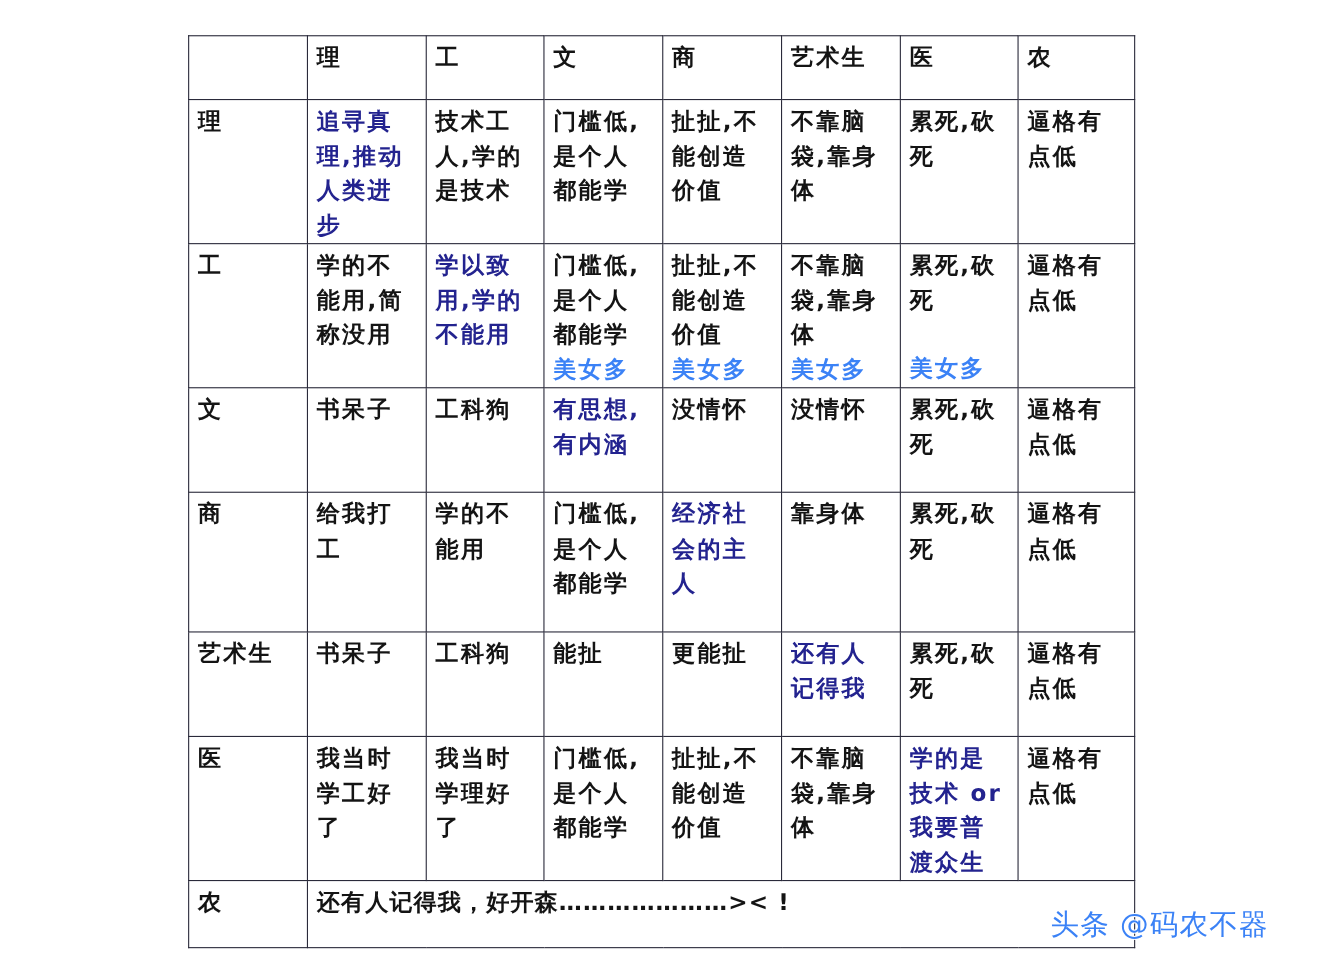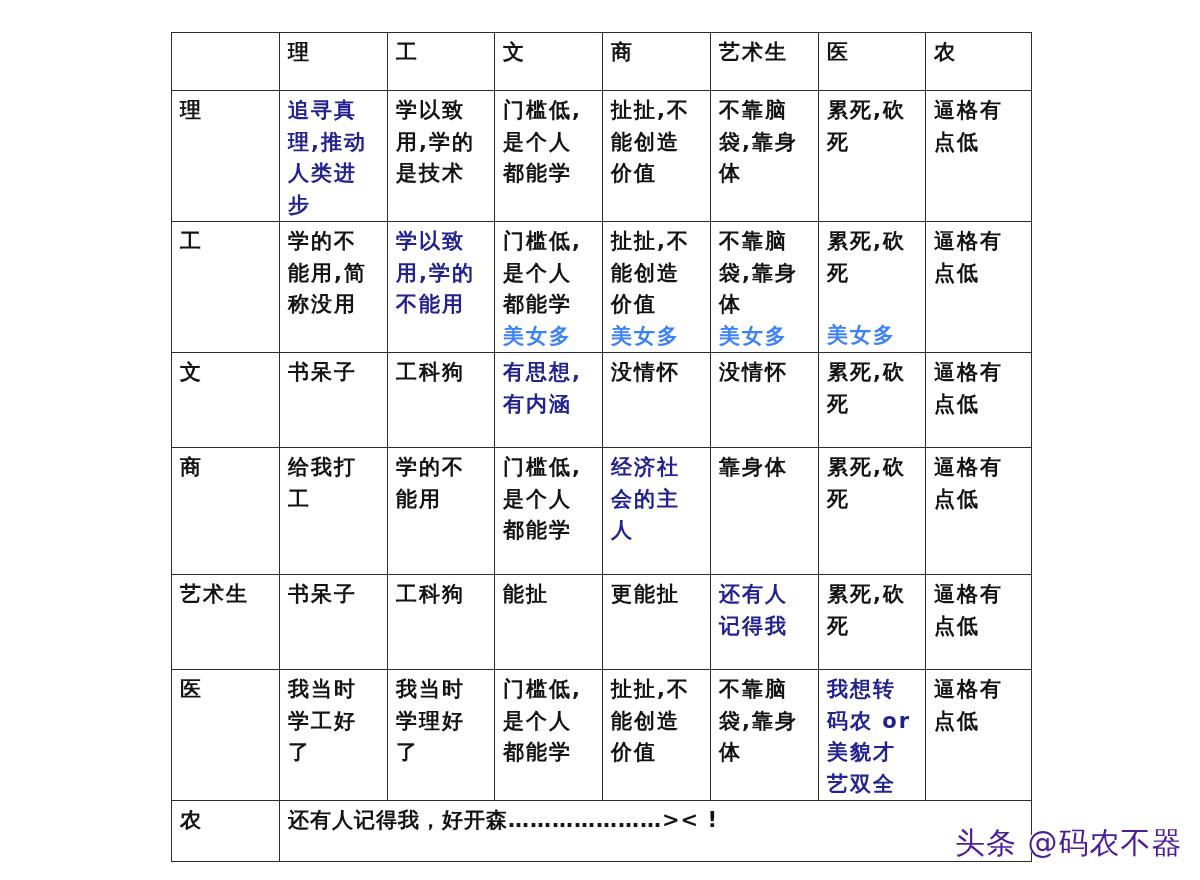--- a/index.html
+++ b/index.html
@@ -22,21 +22,21 @@
     letter-spacing:2px;
     word-break:break-all;
   }
   .grid td.head { font-weight:bold; }
   .blue { color:#23238f !important; }
   .red { color:#3b82f6; display:block; }
   .c0 { width:108px; } .c1 { width:108px; } .c2 { width:107px; } .c3 { width:108px; }
   .c4 { width:108px; } .c5 { width:108px; } .c6 { width:107px; } .c7 { width:106px; }
   .watermark {
     position:absolute; left:955px; top:823px;
-    font-size:30px; color:#4c1d95; letter-spacing:1px;
+    font-size:26px; color:#3b82f6; letter-spacing:1px;
     font-family:"DejaVu Sans", sans-serif;
     text-shadow:1px 1px 0 #fff, -1px -1px 0 #fff;
   }
 </style>
 </head>
 <body>
 
 <table class="grid">
   <colgroup>
     <col class="c0">
@@ -56,21 +56,21 @@
     <td class="head">文</td>
     <td class="head">商</td>
     <td class="head">艺术生</td>
     <td class="head">医</td>
     <td class="head">农</td>
   </tr>
 
   <tr style="height:126px">
     <td>理</td>
     <td class="blue">追寻真理,推动人类进步</td>
-    <td>学以致用,学的是技术</td>
+    <td>技术工人,学的是技术</td>
     <td>门槛低,是个人都能学</td>
     <td>扯扯,不能创造价值</td>
     <td>不靠脑袋,靠身体</td>
     <td>累死,砍死</td>
     <td>逼格有点低</td>
   </tr>
 
   <tr style="height:127px">
     <td>工</td>
     <td>学的不能用,简称没用</td>
@@ -127,21 +127,21 @@
     <td>逼格有点低</td>
   </tr>
 
   <tr style="height:127px">
     <td>医</td>
     <td>我当时学工好了</td>
     <td>我当时学理好了</td>
     <td>门槛低,是个人都能学</td>
     <td>扯扯,不能创造价值</td>
     <td>不靠脑袋,靠身体</td>
-    <td class="blue">我想转码农 or 美貌才艺双全</td>
+    <td class="blue">学的是技术 or 我要普渡众生</td>
     <td>逼格有点低</td>
   </tr>
 
   <tr style="height:61px">
     <td>农</td>
     <td colspan="7" style="letter-spacing:1px">还有人记得我，好开森…………………&gt;&lt; !</td>
   </tr>
 </tbody>
   </table>
 

